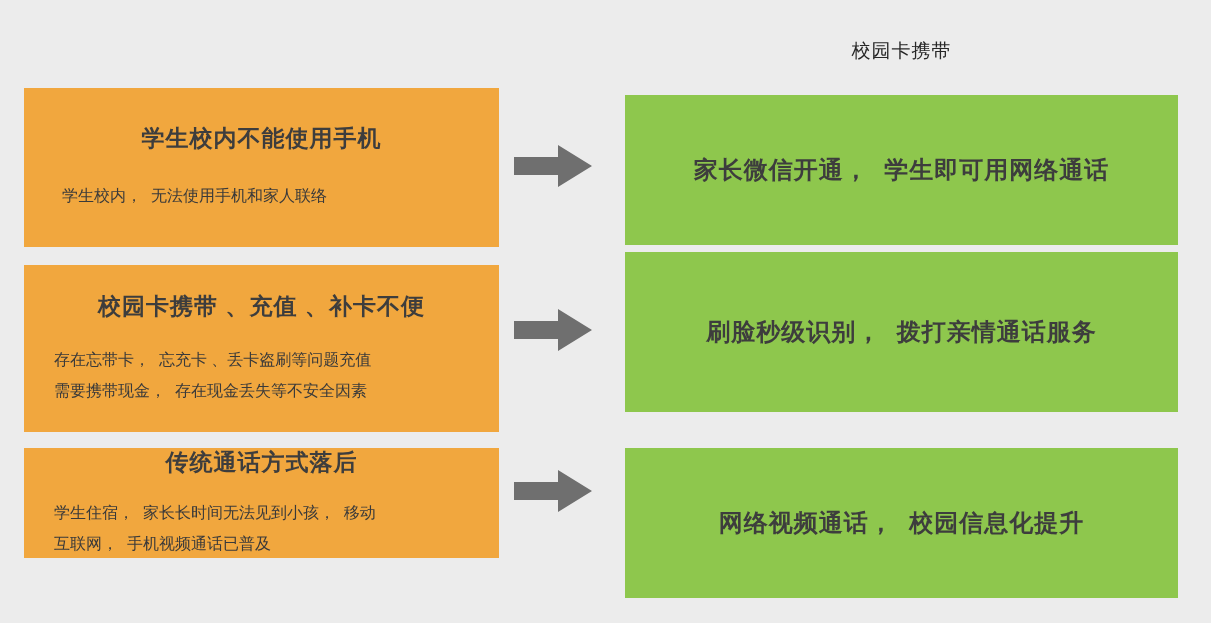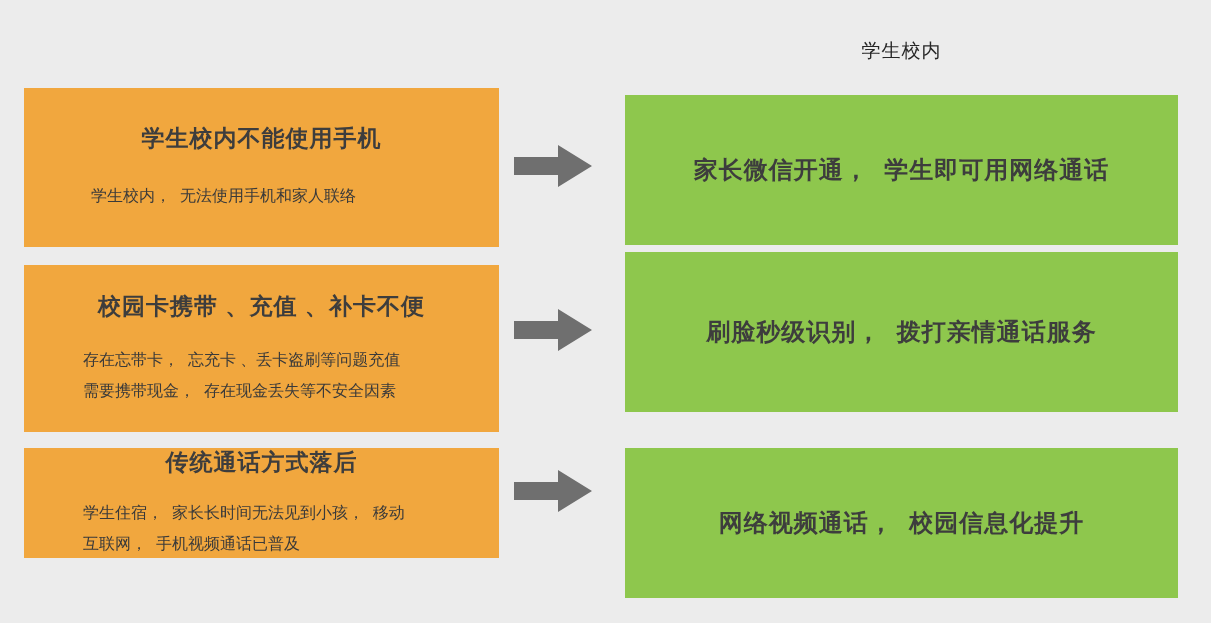--- a/index.html
+++ b/index.html
@@ -52,21 +52,20 @@
     text-align:center;
     letter-spacing:1px;
     white-space:pre-wrap;
   }
   .pain-desc{
     font-size:16px;
     color:#3A3A3A;
     line-height:1.95;
     text-align:left;
     white-space:pre-wrap;
-    margin-left:29px;
   }
   .adv-box{
     position:absolute;
     left:625px;
     width:553px;
     background:var(--advantage-bg);
     display:flex;
     justify-content:center;
     align-items:center;
     padding:10px 10px;
@@ -86,21 +85,21 @@
     height:46px;
   }
   .arrow svg{display:block;width:100%;height:100%;}
   .arrow svg path{fill:var(--arrow);}
 </style>
 </head>
 <body>
 
 <div class="canvas">
 
-  <div class="col-header right">学生校内</div>
+  <div class="col-header right">校园卡携带</div>
 
   <div class="pain-box" style="top:88px;height:159px;">
     <div class="pain-title">学生校内不能使用手机</div>
     <div class="pain-desc" style="padding-left:8px;">学生校内，  无法使用手机和家人联络</div>
   </div>
   <div class="arrow" style="top:143px;">
     <svg viewBox="0 0 78 46" xmlns="http://www.w3.org/2000/svg">
         <path d="M0,14 H44 V2 L78,23 L44,44 V32 H0 Z"></path>
       </svg>
   </div>

